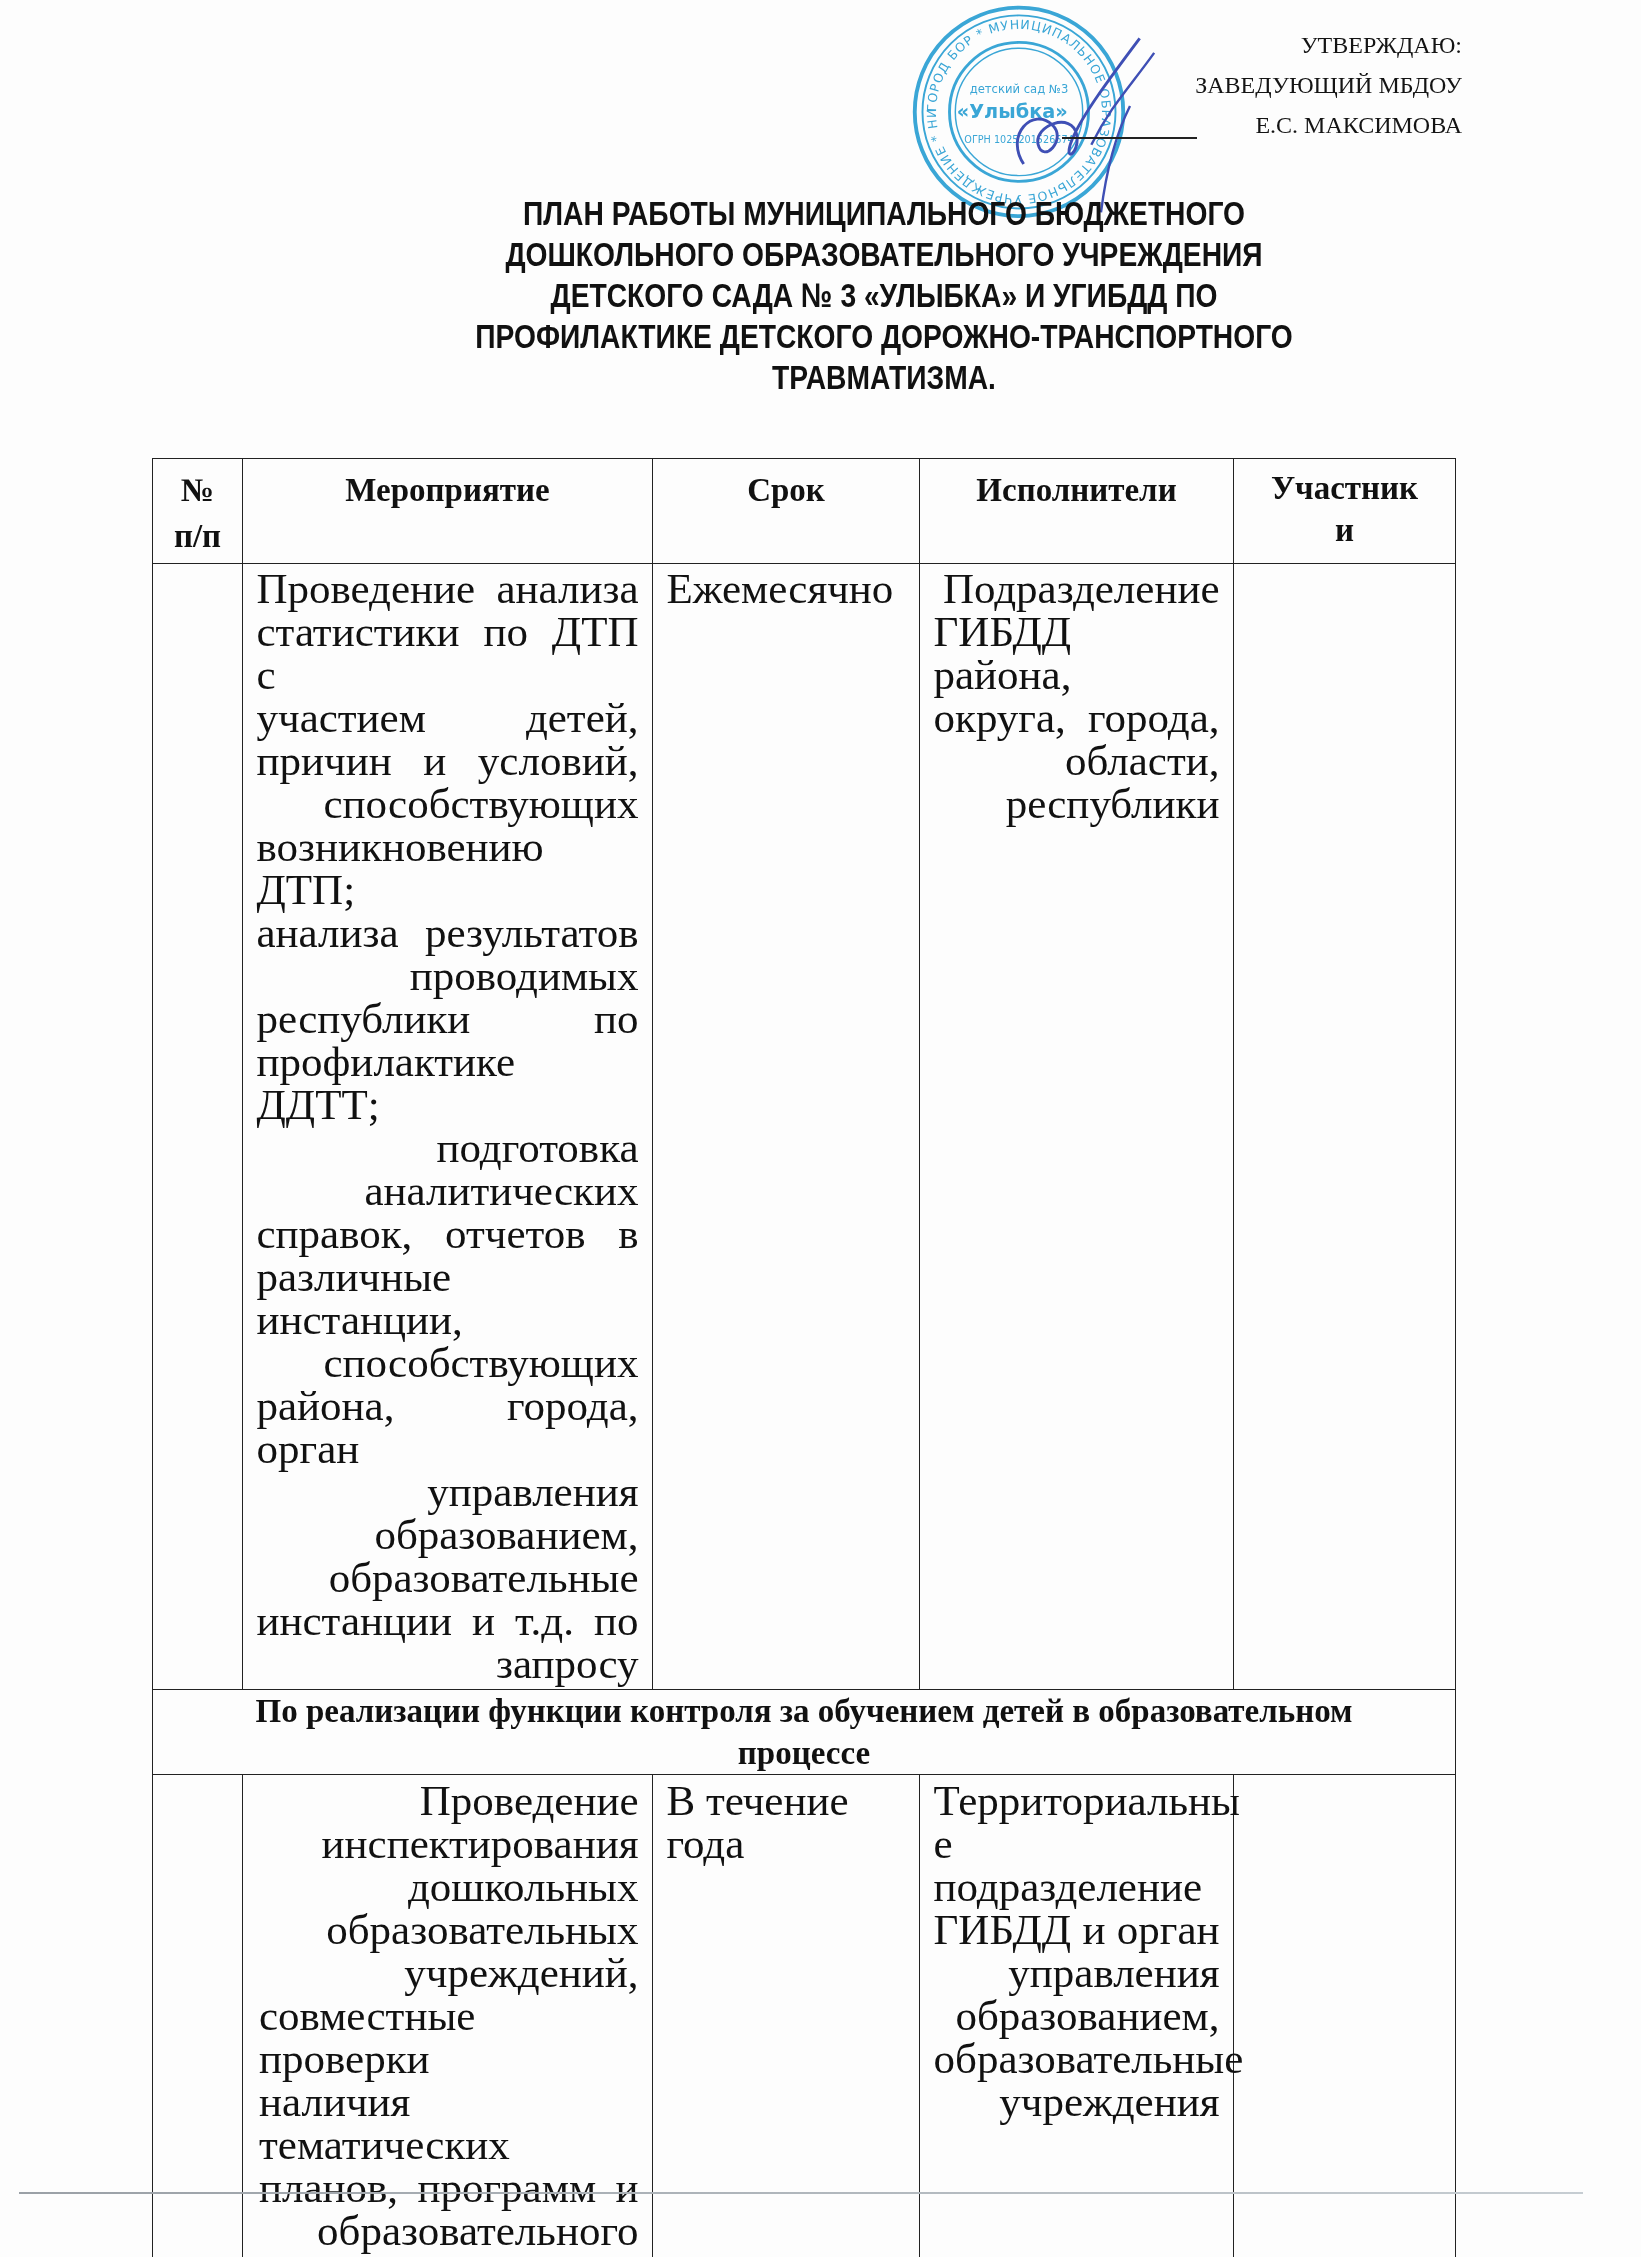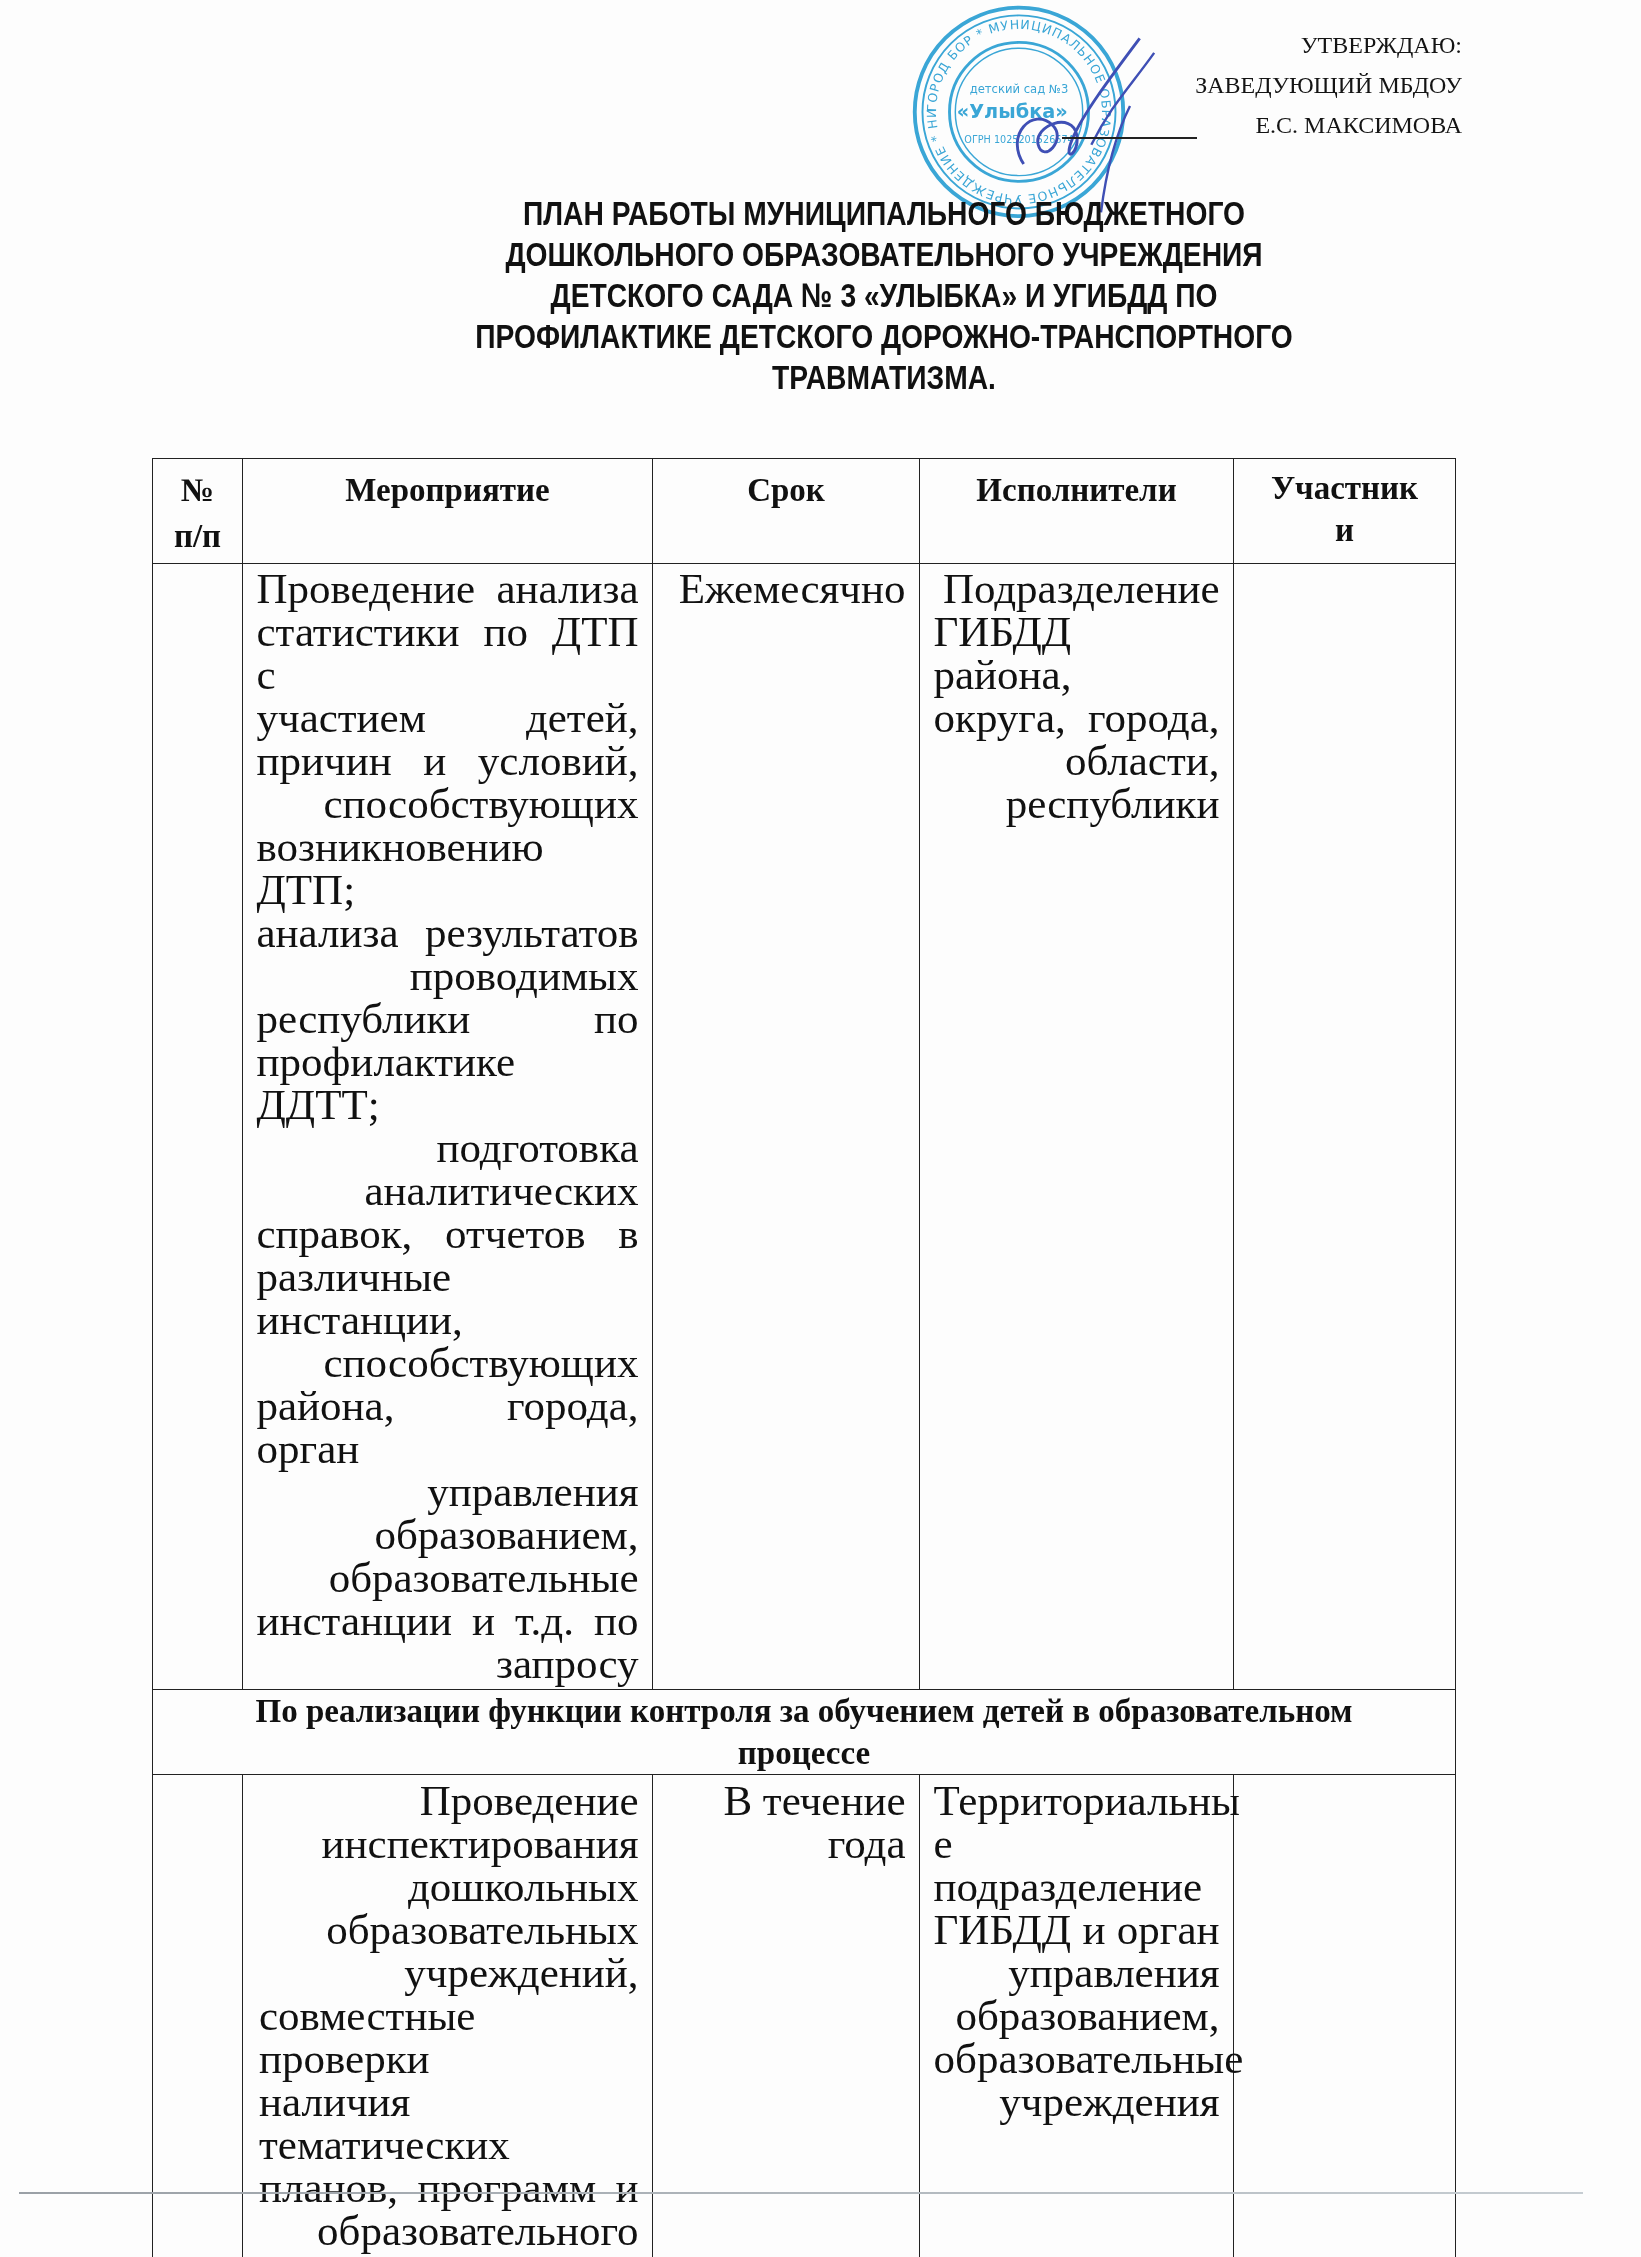--- a/index.html
+++ b/index.html
@@ -23,21 +23,21 @@
            font-size: 34px; line-height: 41px; color: #111; transform: scaleX(0.83); transform-origin: 50% 0; }
   .title div { white-space: nowrap; }
 
   
   table.plan { position: absolute; left: 152px; top: 458px; width: 1303px; border-collapse: collapse; table-layout: fixed; }
   table.plan td, table.plan th { border: 1.9px solid #222; vertical-align: top; }
   table.plan th { font-weight: bold; font-size: 33px; line-height: 46px; text-align: center; padding: 7.7px 3.9px 3.9px; height: 86px; }
   .hdr-num { font-size: 31px; line-height: 39px; }
   .section td { font-weight: bold; font-size: 33px; line-height: 42px; text-align: center; padding: 0 7.7px; }
   .data td { font-size: 43px; line-height: 43px; padding: 3.9px 13.5px 3.9px 13.5px; }
-  .center { text-align: right; }
+  .center { text-align: left; }
   .line-j { display: block; text-align: justify; text-align-last: justify; }
   .line-l { display: block; text-align: right; }
 
   .footer-line { position: absolute; left: 19.3px; top: 2192px; width: 1564px; height: 1.9px; background: linear-gradient(90deg,#9aa0a6,#c6cdd2); }
 </style>
 </head>
 <body>
 
 <div class="page">
 

